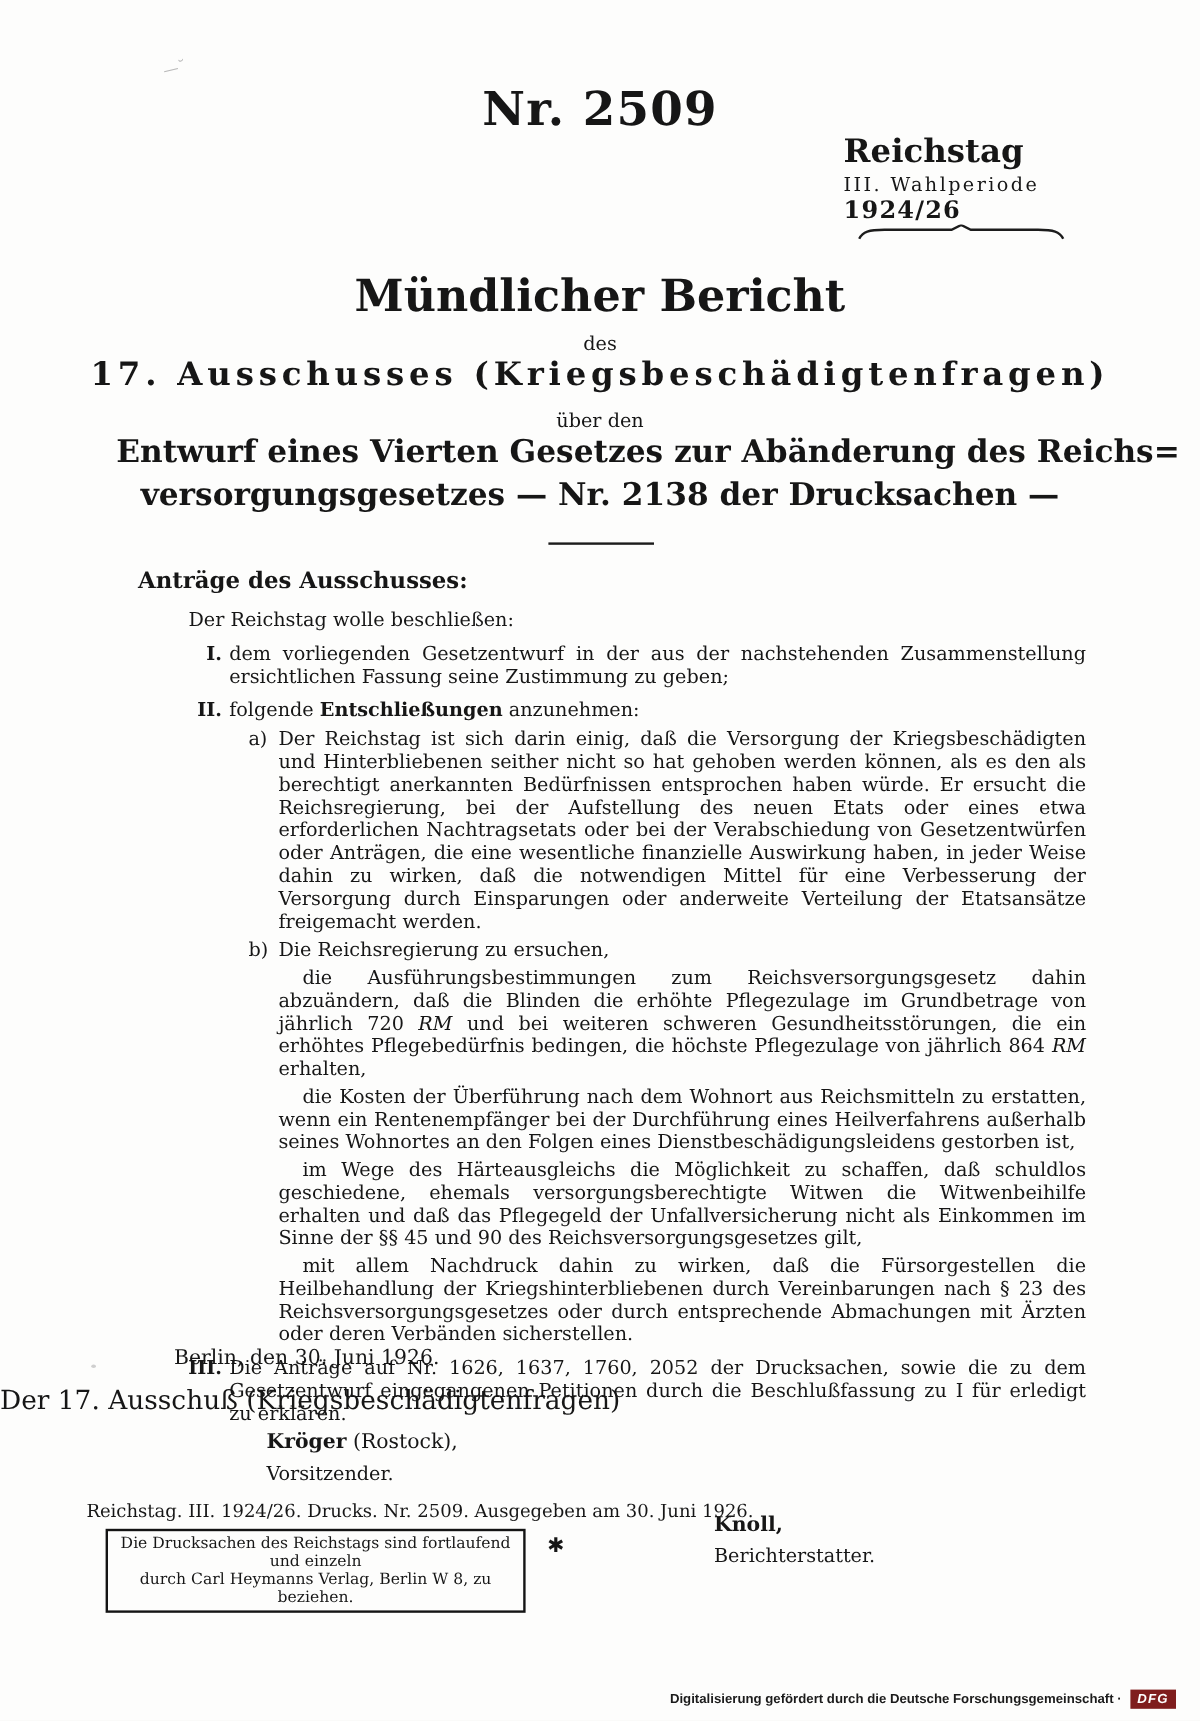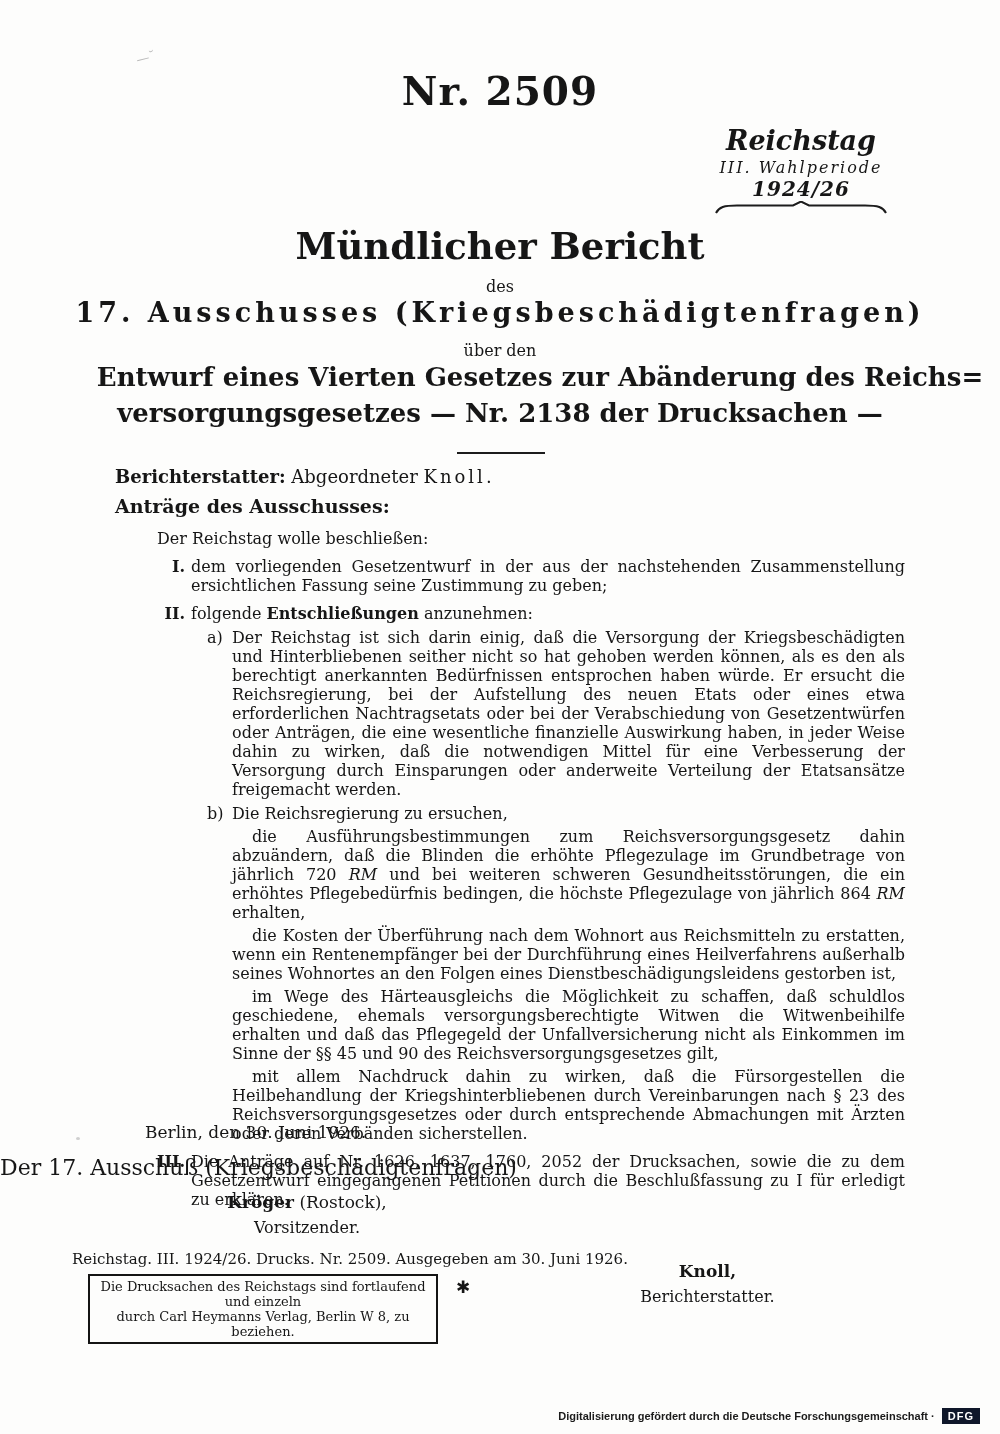--- a/index.html
+++ b/index.html
@@ -6,21 +6,21 @@
   body{background:#e8e8e8;font-family:"DejaVu Serif", serif;}
   .page{position:relative;width:1000px;height:1434px;background:#fdfdfc;color:#161616;overflow:hidden;margin:0 auto;}
 
   
   .pencil{position:absolute;color:#b9b9b9;font-size:13px;transform:rotate(-14deg);}
   .dot{position:absolute;width:4px;height:3px;background:#cfcfcf;border-radius:50%;}
 
   
   .docnum{position:absolute;top:68px;left:0;width:100%;text-align:center;
           font-size:39px;font-weight:bold;letter-spacing:1px;}
-  .masthead{position:absolute;top:126px;left:703px;width:196px;text-align:center;font-style:italic;}
+  .masthead{position:absolute;top:112px;left:703px;width:196px;}
   .masthead .org{font-size:27px;font-weight:bold;line-height:30px;}
   .masthead .period{font-size:16px;letter-spacing:2px;margin-top:3px;line-height:18px;}
   .masthead .years{font-size:20px;font-weight:bold;letter-spacing:1px;margin-top:1px;line-height:22px;}
   .masthead svg{display:block;margin:1px auto 0 auto;}
 
   
   .t-center{position:absolute;left:0;width:100%;text-align:center;}
   .title-main{top:224px;font-size:37px;font-weight:bold;}
   .title-des{top:277px;font-size:16px;}
   .title-committee{top:297px;font-size:27px;font-weight:bold;letter-spacing:4px;}
@@ -40,36 +40,36 @@
   .item .num{position:absolute;left:0;top:0;width:70px;text-align:right;font-weight:bold;}
   .boldword{font-weight:bold;}
   .subitem{margin-top:5px;position:relative;padding-left:117px;text-align:justify;}
   .subitem .sublabel{position:absolute;left:92px;top:0;}
   .bpara{margin-top:4px;padding-left:117px;text-indent:20px;text-align:justify;}
   .rm{font-style:italic;}
 
   
   .dateline{position:absolute;left:145px;top:1122px;font-size:17px;}
   .committee-sig{position:absolute;top:1155px;left:0;width:100%;text-align:left;font-size:22px;}
-  .sig{position:absolute;text-align:center;font-size:17px;line-height:20px;}
+  .sig{position:absolute;font-size:17px;line-height:20px;}
   .sig .name{font-weight:bold;}
   .sig .role{font-size:16px;margin-top:6px;}
   .sig-left{left:222px;top:1192px;width:170px;}
   .sig-right{left:595px;top:1261px;width:225px;}
 
   
   .imprint{position:absolute;left:72px;top:1250px;font-size:15px;font-weight:normal;}
   .notice-box{position:absolute;left:88px;top:1274px;width:338px;border:2px solid #141414;
               text-align:center;font-size:13px;line-height:15px;font-weight:normal;padding:3px 4px;}
   .star{position:absolute;left:456px;top:1277px;font-size:17px;}
 
   
   .watermark{position:absolute;top:1408px;right:20px;display:flex;align-items:center;gap:7px;
              font-family:"Liberation Sans", sans-serif;font-size:11px;font-weight:bold;color:#1b1b1b;}
-  .dfg-logo{display:inline-block;background:#0f172a;color:#ffffff;
+  .dfg-logo{display:inline-block;background:#7f1d1d;color:#ffffff;font-style:italic;
             font-size:11px;font-weight:bold;letter-spacing:1px;padding:2px 6px;line-height:12px;}
 </style>
 </head>
 <body>
 
 <div class="page">
 
   <span class="pencil" style="top:50px;left:136px;">—˘</span>
   <span class="dot" style="top:1137px;left:76px;"></span>
 
@@ -87,25 +87,20 @@
   <div class="t-center title-main">Mündlicher Bericht</div>
   <div class="t-center title-des">des</div>
   <div class="t-center title-committee">17. Ausschusses (Kriegsbeschädigtenfragen)</div>
   <div class="t-center title-ueber">über den</div>
   <div class="t-center subject1">Entwurf eines Vierten Gesetzes zur Abänderung des Reichs=</div>
   <div class="t-center subject2">versorgungsgesetzes — Nr. 2138 der Drucksachen —</div>
   <div class="title-divider"></div>
 
   <div class="content">
 
-    <div class="rapporteur">
-      <span class="lbl">Berichterstatter:</span>
-      <span>Abgeordneter</span>
-      <span class="spaced-name">Knoll.</span>
-    </div>
 
     <div class="motions">Anträge des Ausschusses:</div>
 
     <div class="intro">Der Reichstag wolle beschließen:</div>
 
     <div class="item">
       <span class="num">I.</span>
       <span>dem vorliegenden Gesetzentwurf in der aus der nachstehenden Zusammenstellung ersichtlichen Fassung seine Zustimmung zu geben;</span>
     </div>
 

